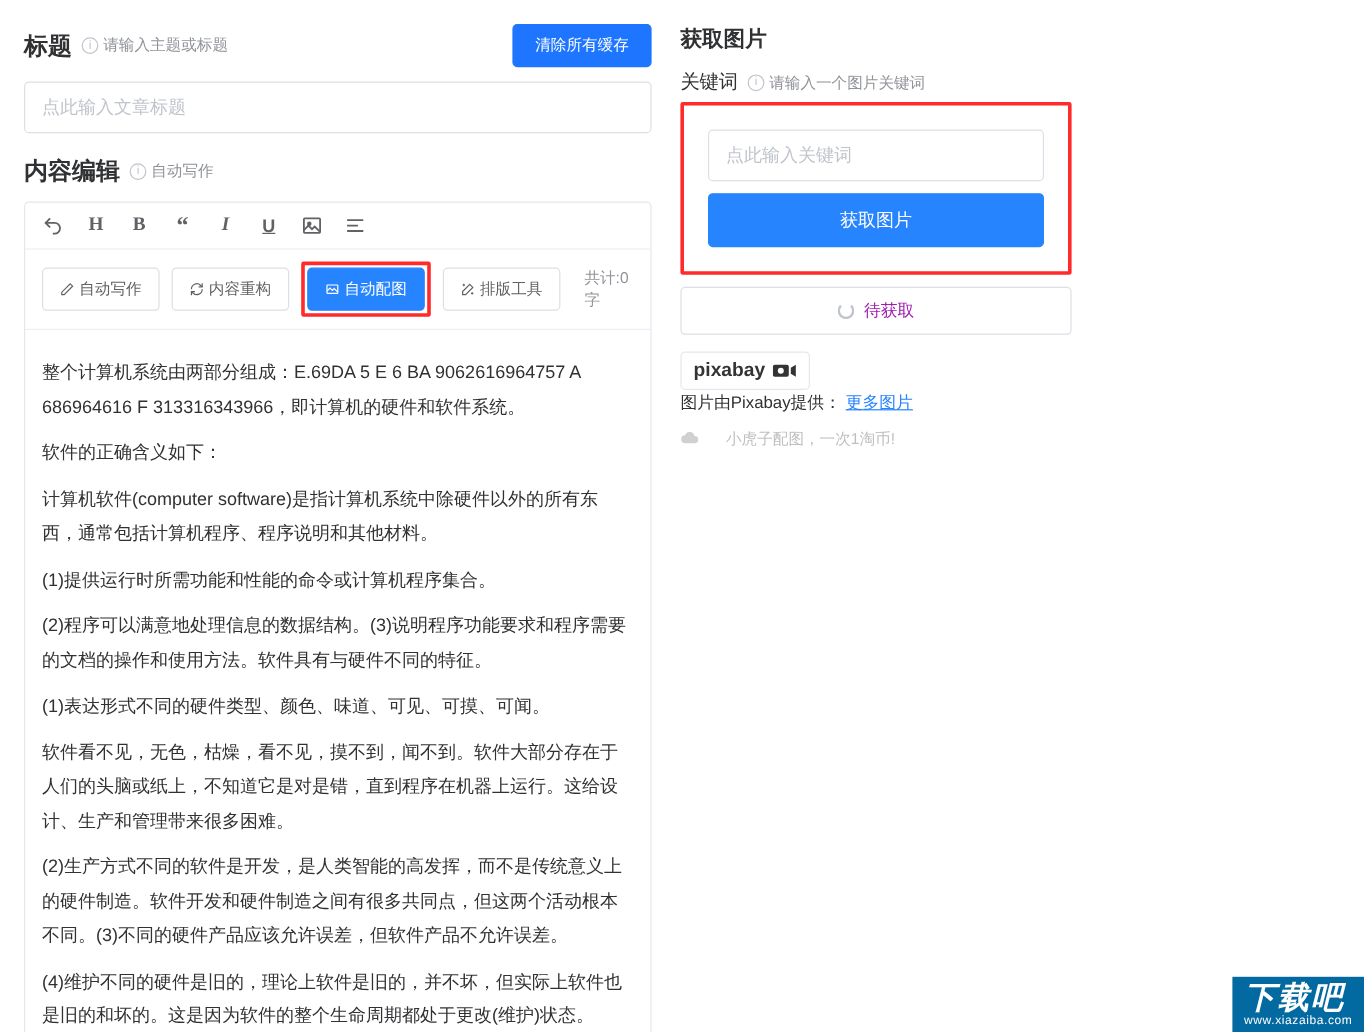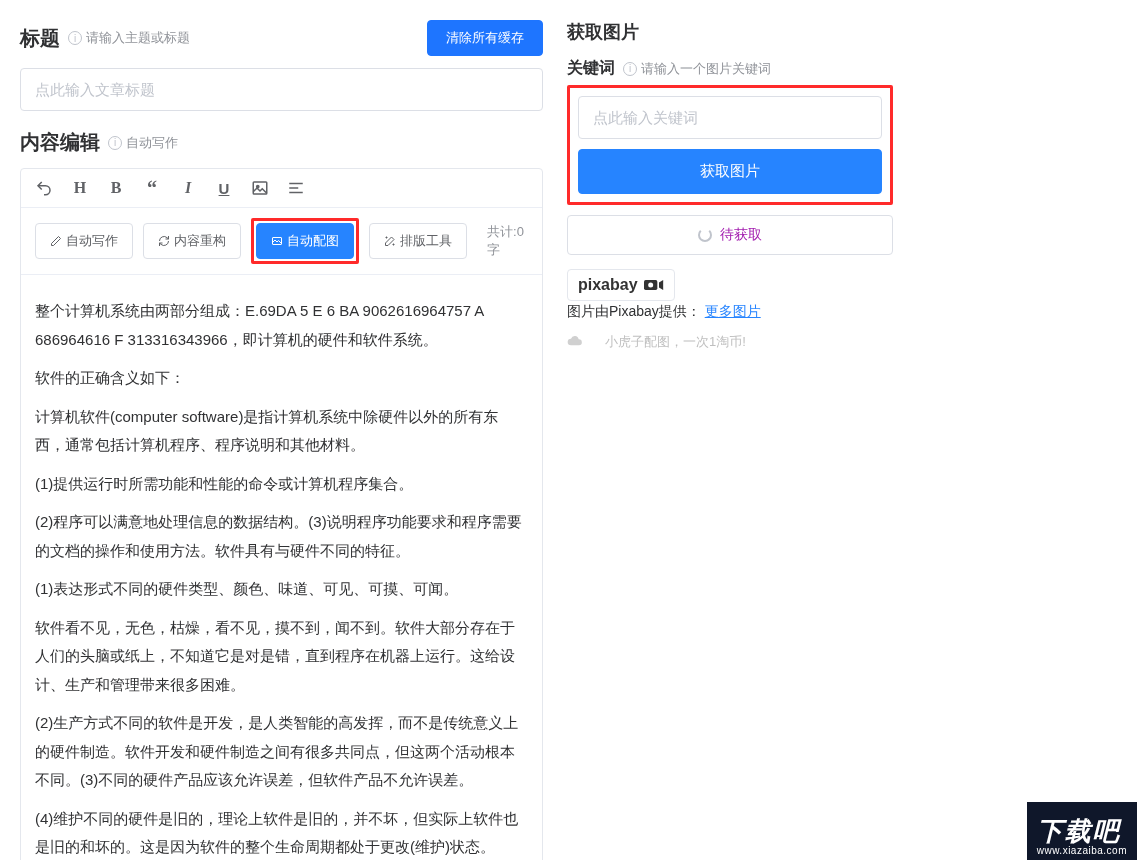--- a/index.html
+++ b/index.html
@@ -35,36 +35,36 @@
 .count-text { color: #909399; font-size: 13px; }
 
 .highlight-red { border: 3px solid #ff2a2a; padding: 2px; border-radius: 2px; }
 
 .editor-body { padding: 12px 14px; font-size: 15px; line-height: 1.9; color: #303133; }
 .editor-body p { margin: 10px 0; }
 
 .side-section { margin-bottom: 18px; }
 .side-title { font-size: 18px; font-weight: 600; margin-bottom: 14px; }
 .kw-header { display: flex; align-items: center; gap: 8px; margin-bottom: 6px; }
-.kw-title { font-size: 16px; font-weight: 700; }
-
-.red-box { border: 3px solid #ff2a2a; padding: 8px; border-radius: 2px; }
+.kw-title { font-size: 16px; font-weight: 400; }
+
+.red-box { border: 3px solid #ff2a2a; padding: 20px; border-radius: 2px; }
 
 .status-btn { width: 100%; border: 1px solid #dcdfe6; background: #fff; border-radius: 4px; padding: 10px; text-align: center; display: flex; align-items: center; justify-content: center; gap: 8px; color: #a21caf; margin-top: 10px; }
 .spinner-icon { width: 14px; height: 14px; border: 2px solid #c0c4cc; border-radius: 50%; border-top-color: transparent; display: inline-block; }
 
 .pixabay-logo { display: inline-flex; align-items: center; gap: 6px; border: 1px solid #e4e7ed; border-radius: 4px; padding: 6px 10px; margin-top: 14px; font-weight: 600; font-size: 16px; color: #333; }
 .pixabay-cam { font-size: 14px; }
 
 .provider-line { margin-top: 2px; font-size: 14px; color: #303133; }
 .provider-line a { color: #2684ff; text-decoration: underline; }
 
 .footer-hint { margin-top: 12px; display: flex; align-items: center; gap: 22px; color: #bfbfbf; font-size: 13px; }
 
-.watermark { position: fixed; right: 0; bottom: 0; background: #0f172a; color: #fff; padding: 16px 10px 2px; font-family: "SimHei", sans-serif; font-weight: 900; font-size: 26px; letter-spacing: 2px; font-style: italic; line-height: 1; }
+.watermark { position: fixed; right: 0; bottom: 0; background: #0369a1; color: #fff; padding: 4px 10px 2px; font-family: "SimHei", sans-serif; font-weight: 900; font-size: 26px; letter-spacing: 2px; font-style: italic; line-height: 1; }
 .watermark .url { display: block; font-size: 10px; font-weight: 400; font-style: normal; letter-spacing: 0.5px; text-align: right; padding: 2px 0 2px; }
 
 svg { display: block; }
 </style>
 </head>
 <body>
 
 <div class="container">
   <div class="main-col">
 

